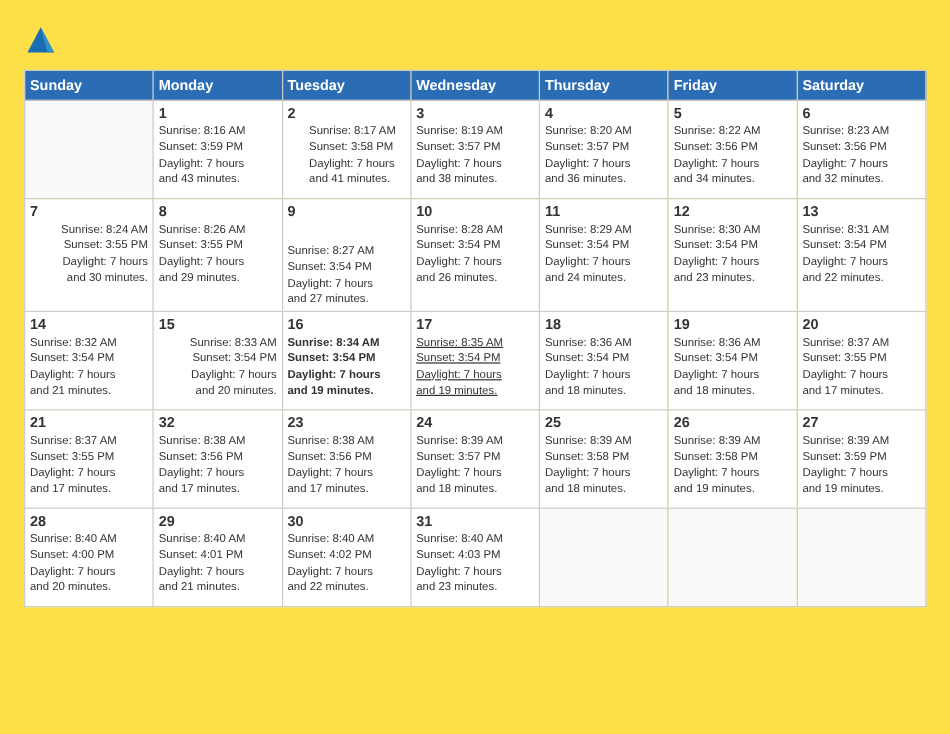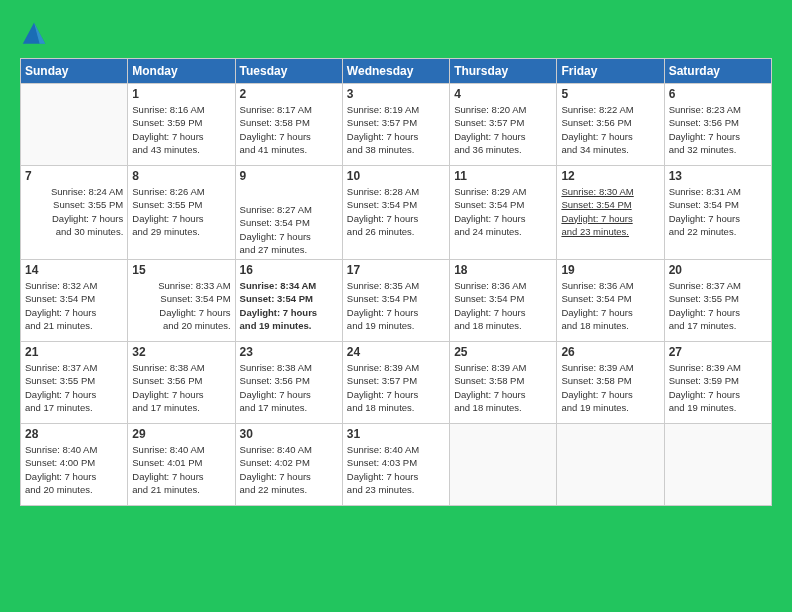--- a/index.html
+++ b/index.html
@@ -7,21 +7,21 @@
       font-family: Arial, sans-serif;
       background: #fff;
       width: 792px;
       height: 612px;
       overflow: hidden;
     }
     .page {
       width: 792px;
       height: 612px;
       padding: 16px 20px 10px 20px;
-      background: #22c55e;
+      background: #fde047;
     }
     .header {
       display: flex;
       justify-content: space-between;
       align-items: flex-start;
       margin-bottom: 10px;
     }
     .logo {
       display: flex;
       align-items: center;
@@ -130,21 +130,21 @@
           <td class="empty"></td>
           <td>
             <span class="day-number">1</span>
             <div class="cell-text" style="white-space: pre-line;">Sunrise: 8:16 AM
 Sunset: 3:59 PM
 Daylight: 7 hours
 and 43 minutes.</div>
           </td>
           <td>
             <span class="day-number">2</span>
-            <div class="cell-text" style="white-space: pre-line;">Sunrise: 8:17 AM
+            <div class="cell-text" style="white-space: pre-line; margin-left: 18px;">Sunrise: 8:17 AM
 Sunset: 3:58 PM
 Daylight: 7 hours
 and 41 minutes.</div>
           </td>
           <td>
             <span class="day-number">3</span>
             <div class="cell-text" style="white-space: pre-line;">Sunrise: 8:19 AM
 Sunset: 3:57 PM
 Daylight: 7 hours
 and 38 minutes.</div>
@@ -202,21 +202,21 @@
           </td>
           <td>
             <span class="day-number">11</span>
             <div class="cell-text" style="white-space: pre-line;">Sunrise: 8:29 AM
 Sunset: 3:54 PM
 Daylight: 7 hours
 and 24 minutes.</div>
           </td>
           <td>
             <span class="day-number">12</span>
-            <div class="cell-text" style="white-space: pre-line; text-decoration: underline;">Sunrise: 8:30 AM
+            <div class="cell-text" style="white-space: pre-line;">Sunrise: 8:30 AM
 Sunset: 3:54 PM
 Daylight: 7 hours
 and 23 minutes.</div>
           </td>
           <td>
             <span class="day-number">13</span>
             <div class="cell-text" style="white-space: pre-line;">Sunrise: 8:31 AM
 Sunset: 3:54 PM
 Daylight: 7 hours
 and 22 minutes.</div>
@@ -239,21 +239,21 @@
           </td>
           <td>
             <span class="day-number">16</span>
             <div class="cell-text" style="white-space: pre-line; font-weight: bold;">Sunrise: 8:34 AM
 Sunset: 3:54 PM
 Daylight: 7 hours
 and 19 minutes.</div>
           </td>
           <td>
             <span class="day-number">17</span>
-            <div class="cell-text" style="white-space: pre-line;">Sunrise: 8:35 AM
+            <div class="cell-text" style="white-space: pre-line; text-decoration: underline;">Sunrise: 8:35 AM
 Sunset: 3:54 PM
 Daylight: 7 hours
 and 19 minutes.</div>
           </td>
           <td>
             <span class="day-number">18</span>
             <div class="cell-text" style="white-space: pre-line;">Sunrise: 8:36 AM
 Sunset: 3:54 PM
 Daylight: 7 hours
 and 18 minutes.</div>

